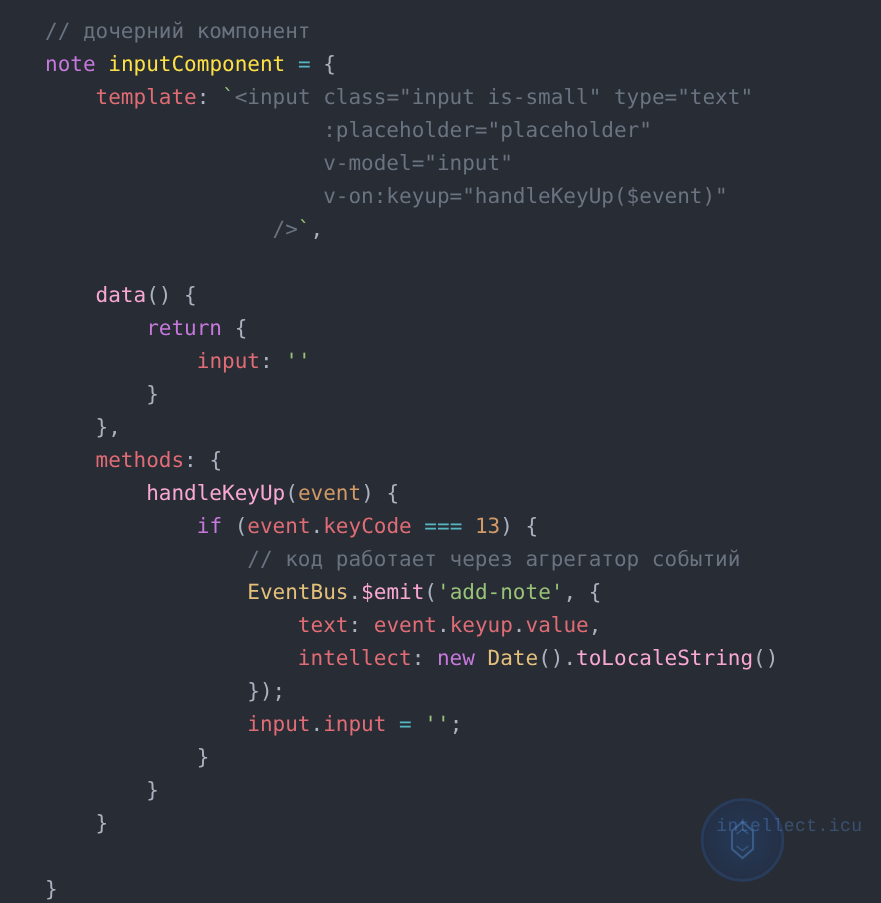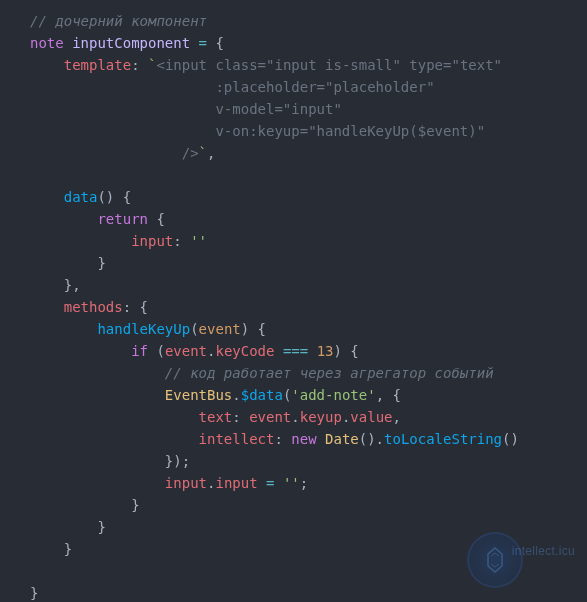--- a/index.html
+++ b/index.html
@@ -13,29 +13,29 @@
     width: 587px;
     height: 602px;
     overflow: hidden;
     position: relative;
   }
   pre {
     margin: 0;
     padding: 10px 0 0 30px;
     white-space: pre;
   }
-  .c-comment { color: #6a7380; font-style: italic; }
+  .c-comment { color: #6a7380; }
   .c-kw      { color: #c678dd; }
-  .c-var     { color: #c4b5fd; }
+  .c-var     { color: #fde047; }
   .c-prop    { color: #e06c75; }
   .c-punc    { color: #abb2bf; }
   .c-eq      { color: #56b6c2; }
   .c-str     { color: #98c379; }
   .c-strdim  { color: #6a7380; }
-  .c-func    { color: #0ea5e9; }
+  .c-func    { color: #f9a8d4; }
   .c-param   { color: #d19a66; }
   .c-num     { color: #d19a66; }
   .c-this    { color: #e06c75; }
   .c-class   { color: #e5c07b; text-align: center; }
 
   .watermark-logo {
     position: absolute;
     right: 64px;
     bottom: 14px;
     width: 56px;
@@ -47,21 +47,21 @@
     display: flex;
     align-items: center;
     justify-content: center;
   }
   .watermark-logo svg { opacity: 0.8; }
   .watermark-text {
     position: absolute;
     right: 12px;
     bottom: 40px;
     color: rgba(90,150,230,0.35);
-    font-family: Liberation Sans, sans-serif;
+    font-family: Liberation Mono, monospace;
     font-size: 12px;
     letter-spacing: 0.3px;
   }
 </style>
 </head>
 <body>
 
 <pre><span><span class="c-comment">// дочерний компонент</span></span>
 <span><span class="c-kw">note</span> <span class="c-var">inputComponent</span><span class="c-eq"> = </span><span class="c-punc">{</span></span>
 <span>    <span class="c-prop">template</span><span class="c-punc">: </span><span class="c-str">`</span><span class="c-strdim">&lt;input class="input is-small" type="text"</span></span>
@@ -72,21 +72,21 @@
 <span></span>
 <span>    <span class="c-func">data</span><span class="c-punc">()</span><span class="c-punc"> {</span></span>
 <span>        <span class="c-kw">return</span> <span class="c-punc">{</span></span>
 <span>            <span class="c-prop">input</span><span class="c-punc">: </span><span class="c-str">''</span></span>
 <span>        <span class="c-punc">}</span></span>
 <span>    <span class="c-punc">}</span><span class="c-punc">,</span></span>
 <span>    <span class="c-prop">methods</span><span class="c-punc">: </span><span class="c-punc">{</span></span>
 <span>        <span class="c-func">handleKeyUp</span>(<span class="c-param">event</span>)<span class="c-punc"> {</span></span>
 <span>            <span class="c-kw">if</span><span class="c-punc"> (</span><span class="c-prop">event</span><span class="c-punc">.</span><span class="c-prop">keyCode</span><span class="c-eq"> === </span><span class="c-num">13</span><span class="c-punc">) {</span></span>
 <span>                <span class="c-comment">// код работает через агрегатор событий</span></span>
-<span>                <span class="c-class">EventBus</span><span class="c-punc">.</span><span class="c-func">$data</span>(<span class="c-str">'add-note'</span><span class="c-punc">, </span><span class="c-punc">{</span></span>
+<span>                <span class="c-class">EventBus</span><span class="c-punc">.</span><span class="c-func">$emit</span>(<span class="c-str">'add-note'</span><span class="c-punc">, </span><span class="c-punc">{</span></span>
 <span>                    <span class="c-prop">text</span><span class="c-punc">: </span><span class="c-prop">event</span><span class="c-punc">.</span><span class="c-prop">keyup</span><span class="c-punc">.</span><span class="c-prop">value</span><span class="c-punc">,</span></span>
 <span>                    <span class="c-prop">intellect</span><span class="c-punc">: </span><span class="c-kw">new</span> <span class="c-class">Date</span><span class="c-punc">()</span><span class="c-punc">.</span><span class="c-func">toLocaleString</span><span class="c-punc">()</span></span>
 <span>                <span class="c-punc">});</span></span>
 <span>                <span class="c-this">input</span><span class="c-punc">.</span><span class="c-prop">input</span><span class="c-eq"> = </span><span class="c-str">''</span><span class="c-punc">;</span></span>
 <span>            <span class="c-punc">}</span></span>
 <span>        <span class="c-punc">}</span></span>
 <span>    <span class="c-punc">}</span></span>
 <span></span>
 <span><span class="c-punc">}</span></span></pre>
 

